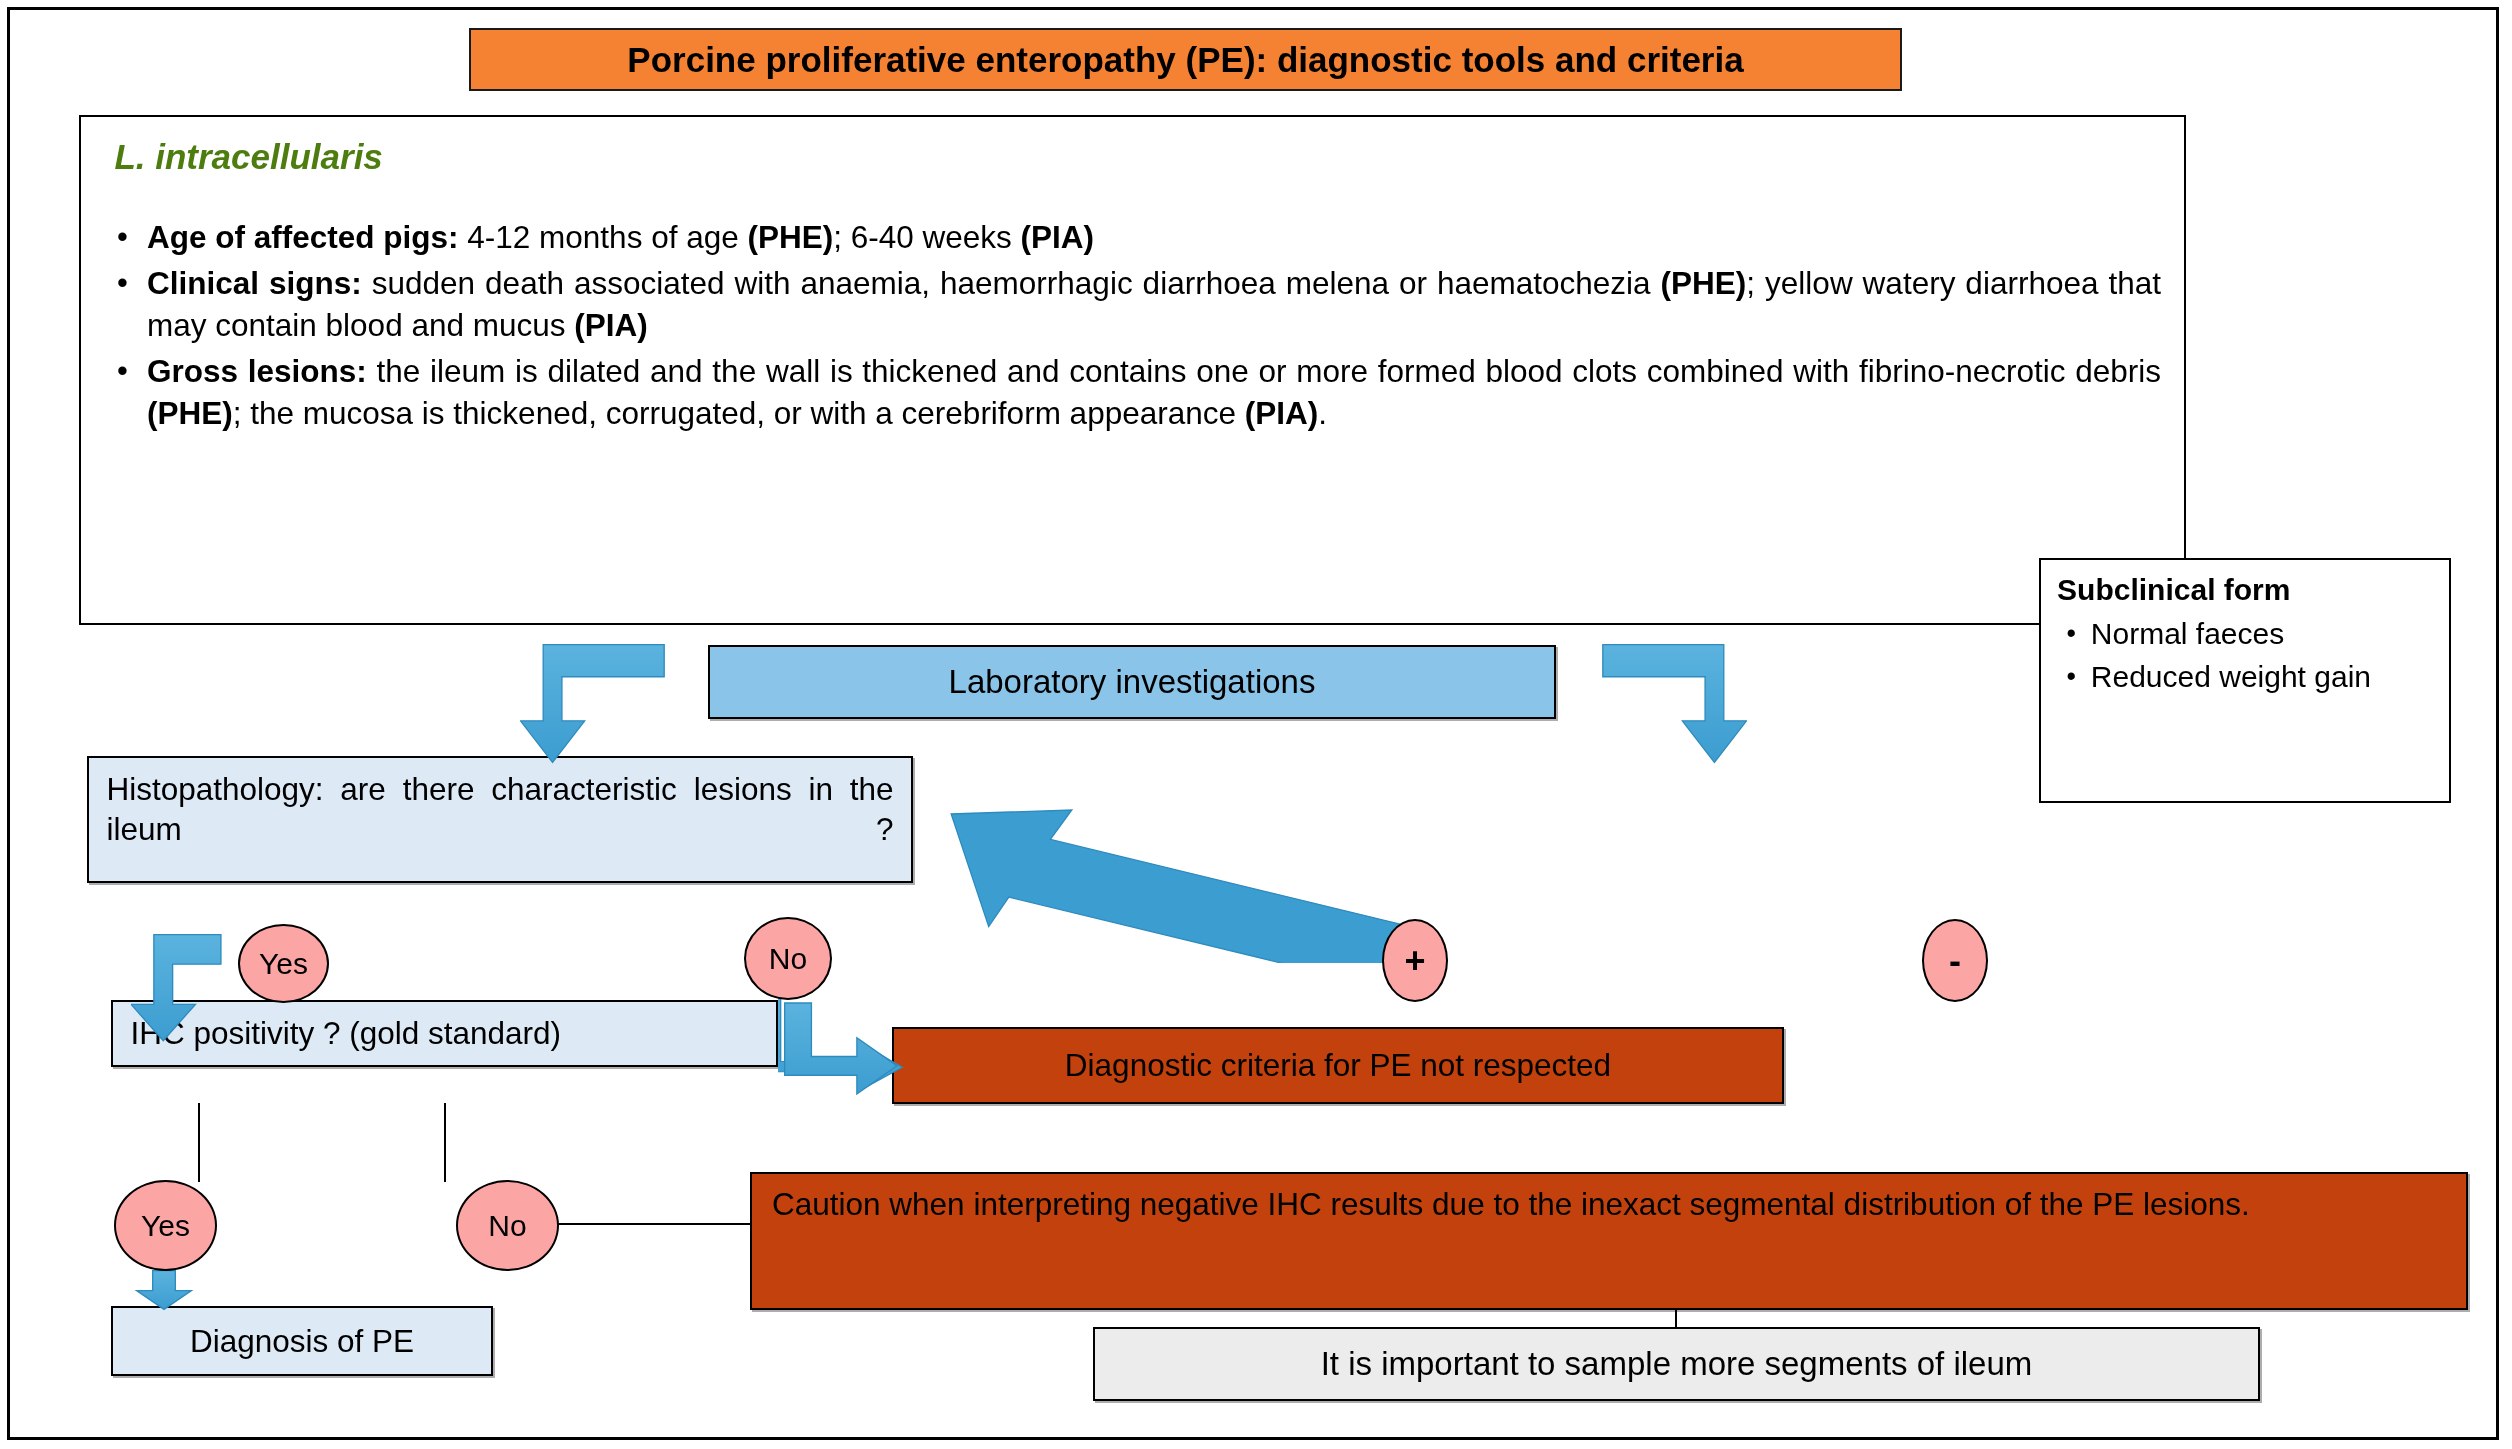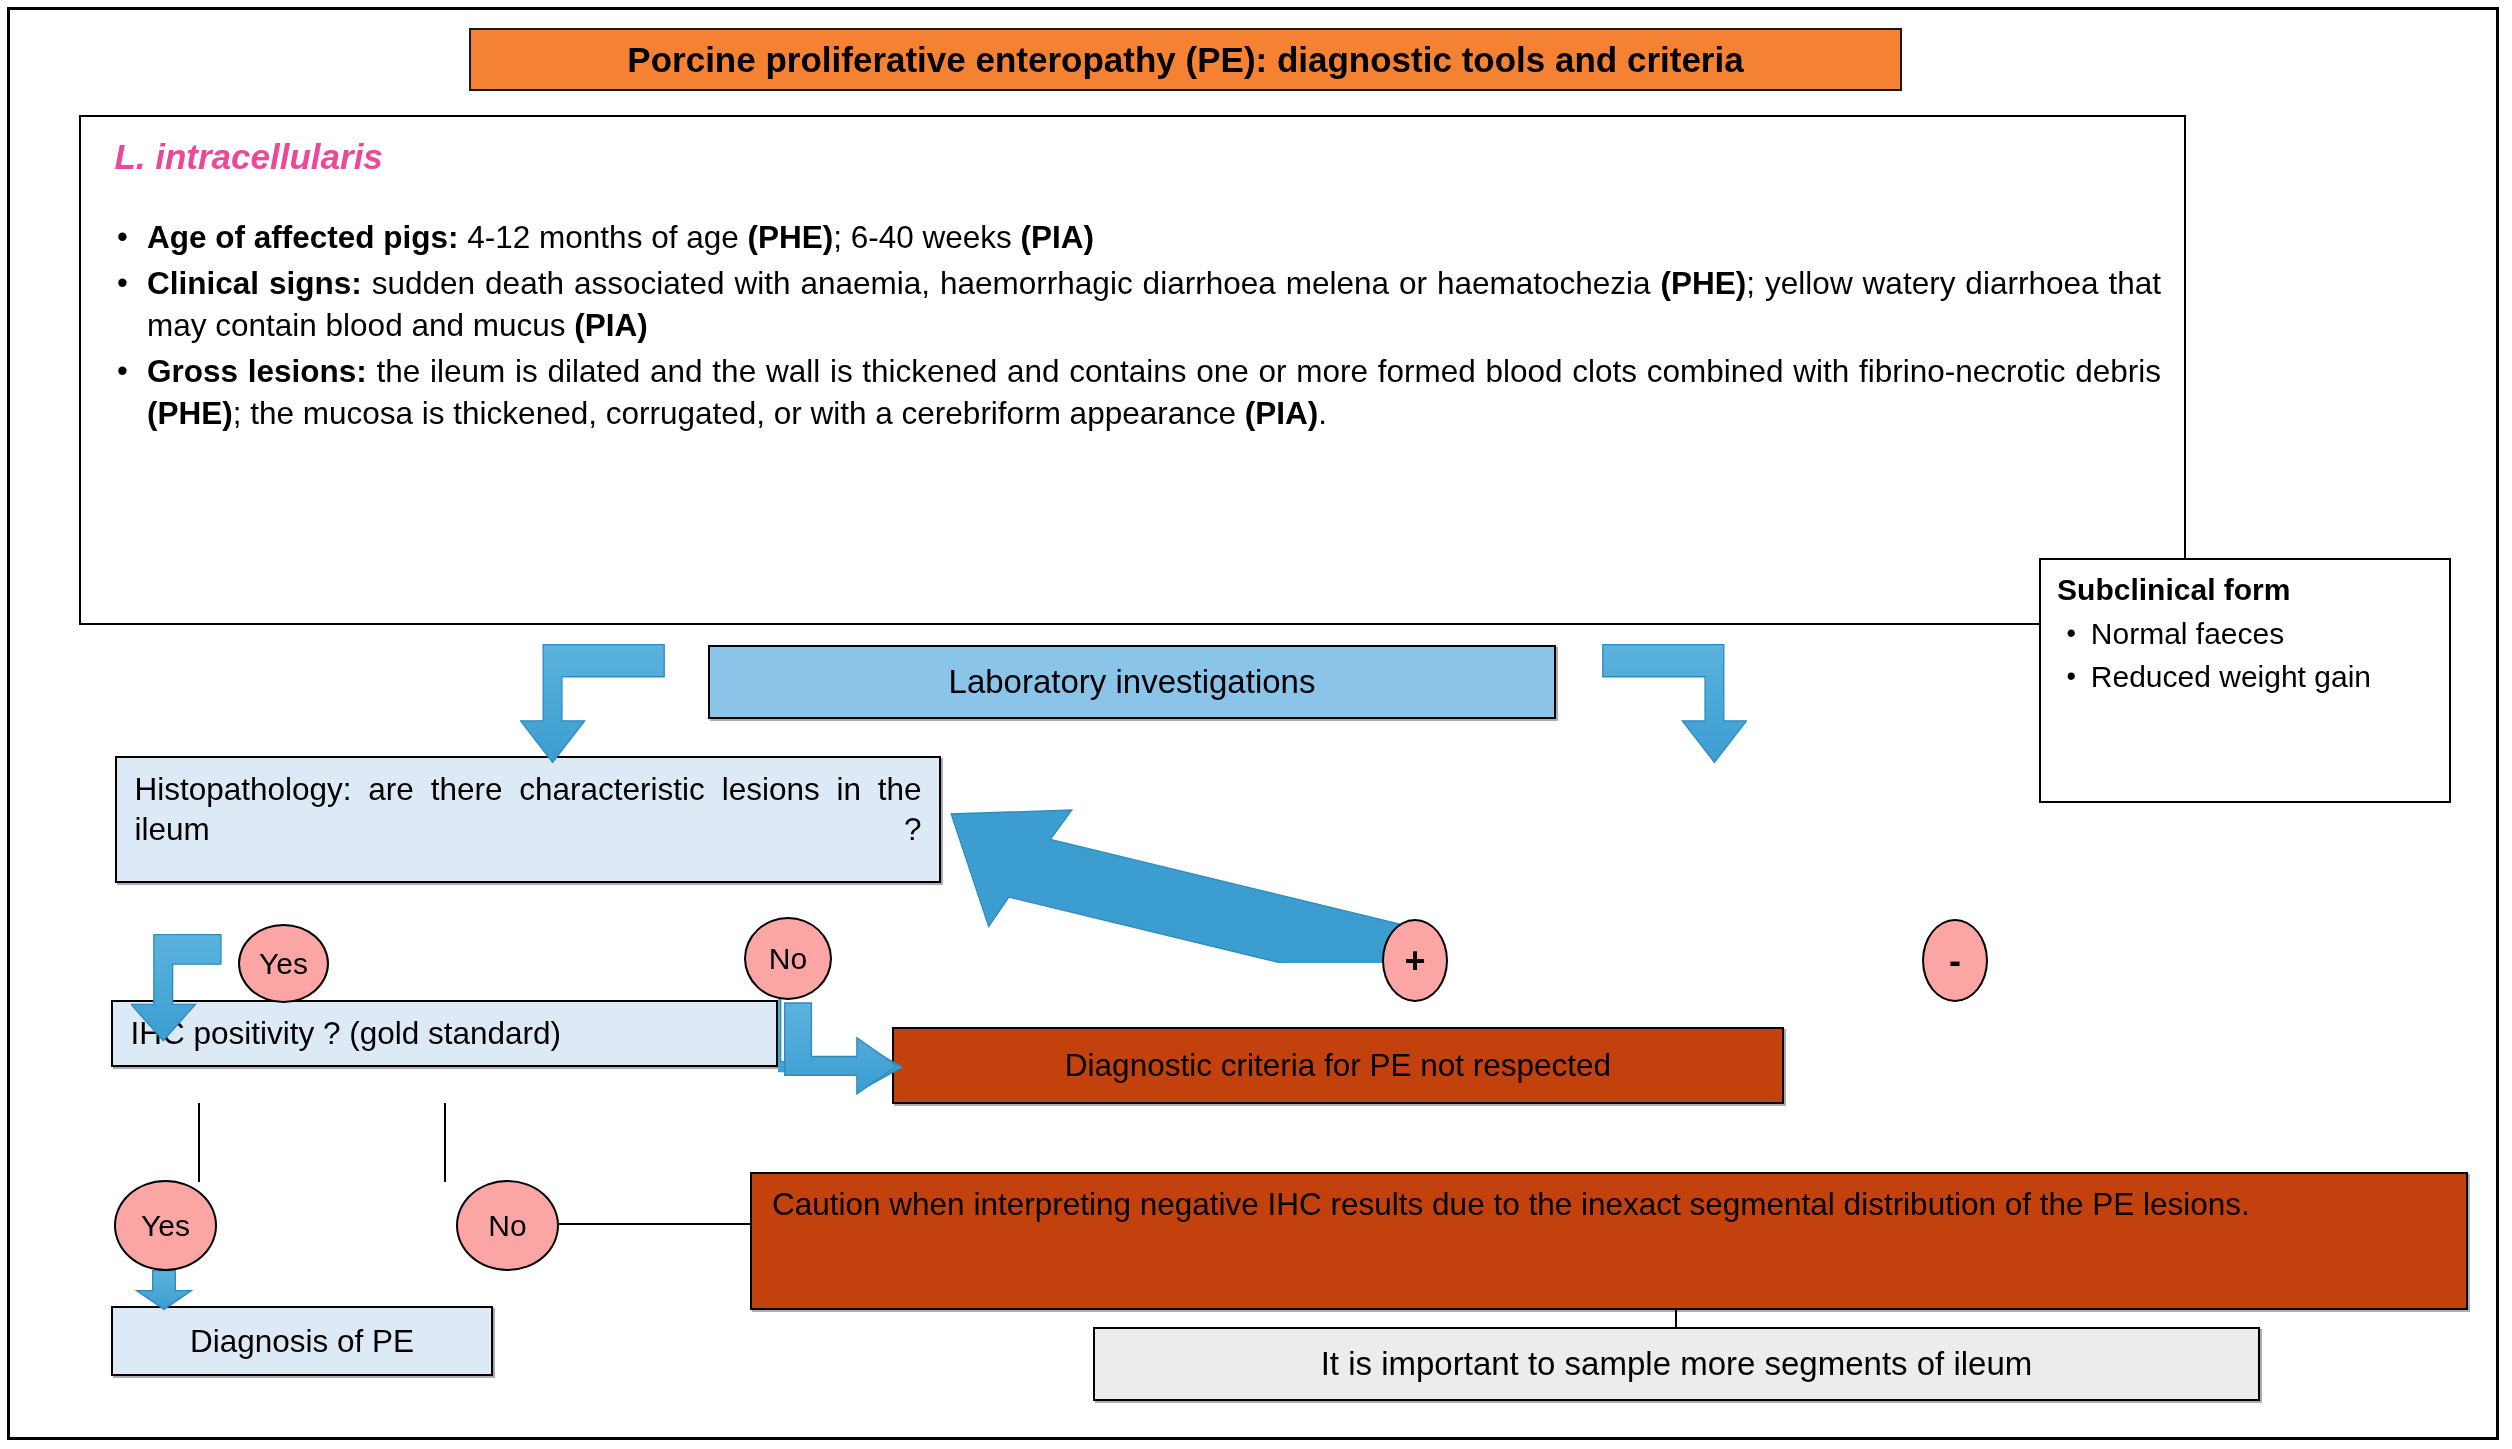--- a/index.html
+++ b/index.html
@@ -35,21 +35,21 @@
   
   #info-box{
     position:absolute;left:79px;top:115px;
     width:2107px;height:510px;
     border:2.7px solid #000;
     background:#fff;
     box-sizing:border-box;
     padding:17.4px 23px 6.7px 24px;
   }
   #organism-name{
-    font-style:italic;font-weight:bold;font-size:35px;color:#ec4899;
+    font-style:italic;font-weight:bold;font-size:35px;color:#4d7c0f;
     margin:2.7px 0 39px 9.4px;
   }
   .bullet-row{
     display:flex;align-items:flex-start;
     margin-bottom:4px;
   }
   .bullet-dot{
     flex:0 0 42px;
     font-size:31px;line-height:42px;color:#000;
     text-align:left;padding-left:12px;
@@ -88,21 +88,21 @@
     color:#000;
     box-shadow:2px 2px 0 rgba(0,0,0,0.32);
   }
   .node.center{justify-content:center;text-align:center;}
   .node-blue-strong{background:#8AC4E8;}
   .node-blue-light{background:#DDEAF6;}
   .node-white{background:#c2410c;}
   .node-grey{background:#ECECEC;}
 
   #lab-box{left:708px;top:645px;width:848px;height:74px;font-size:33px;}
-  #histo-box{left:115px;top:756px;width:826px;height:127px;font-size:31.5px;
+  #histo-box{left:87px;top:756px;width:826px;height:127px;font-size:31.5px;
              padding:0 17.4px;display:block;}
   #histo-text{
      font-size:31.5px;line-height:40px;text-align:justify;text-justify:inter-word;
      padding-top:10.7px;
   }
   #histo-text::after{content:"";display:inline-block;width:100%;}
   #pcr-box{left:1372px;top:756px;width:610px;height:127px;font-size:31.5px;line-height:40px;}
   #ihc-box{left:111px;top:1000px;width:667px;height:67px;font-size:31.5px;padding-left:17.4px;}
   #diag-criteria-box{left:892px;top:1027px;width:892px;height:77px;font-size:31.5px;}
   #caution-box{left:750px;top:1172px;width:1718px;height:138px;

